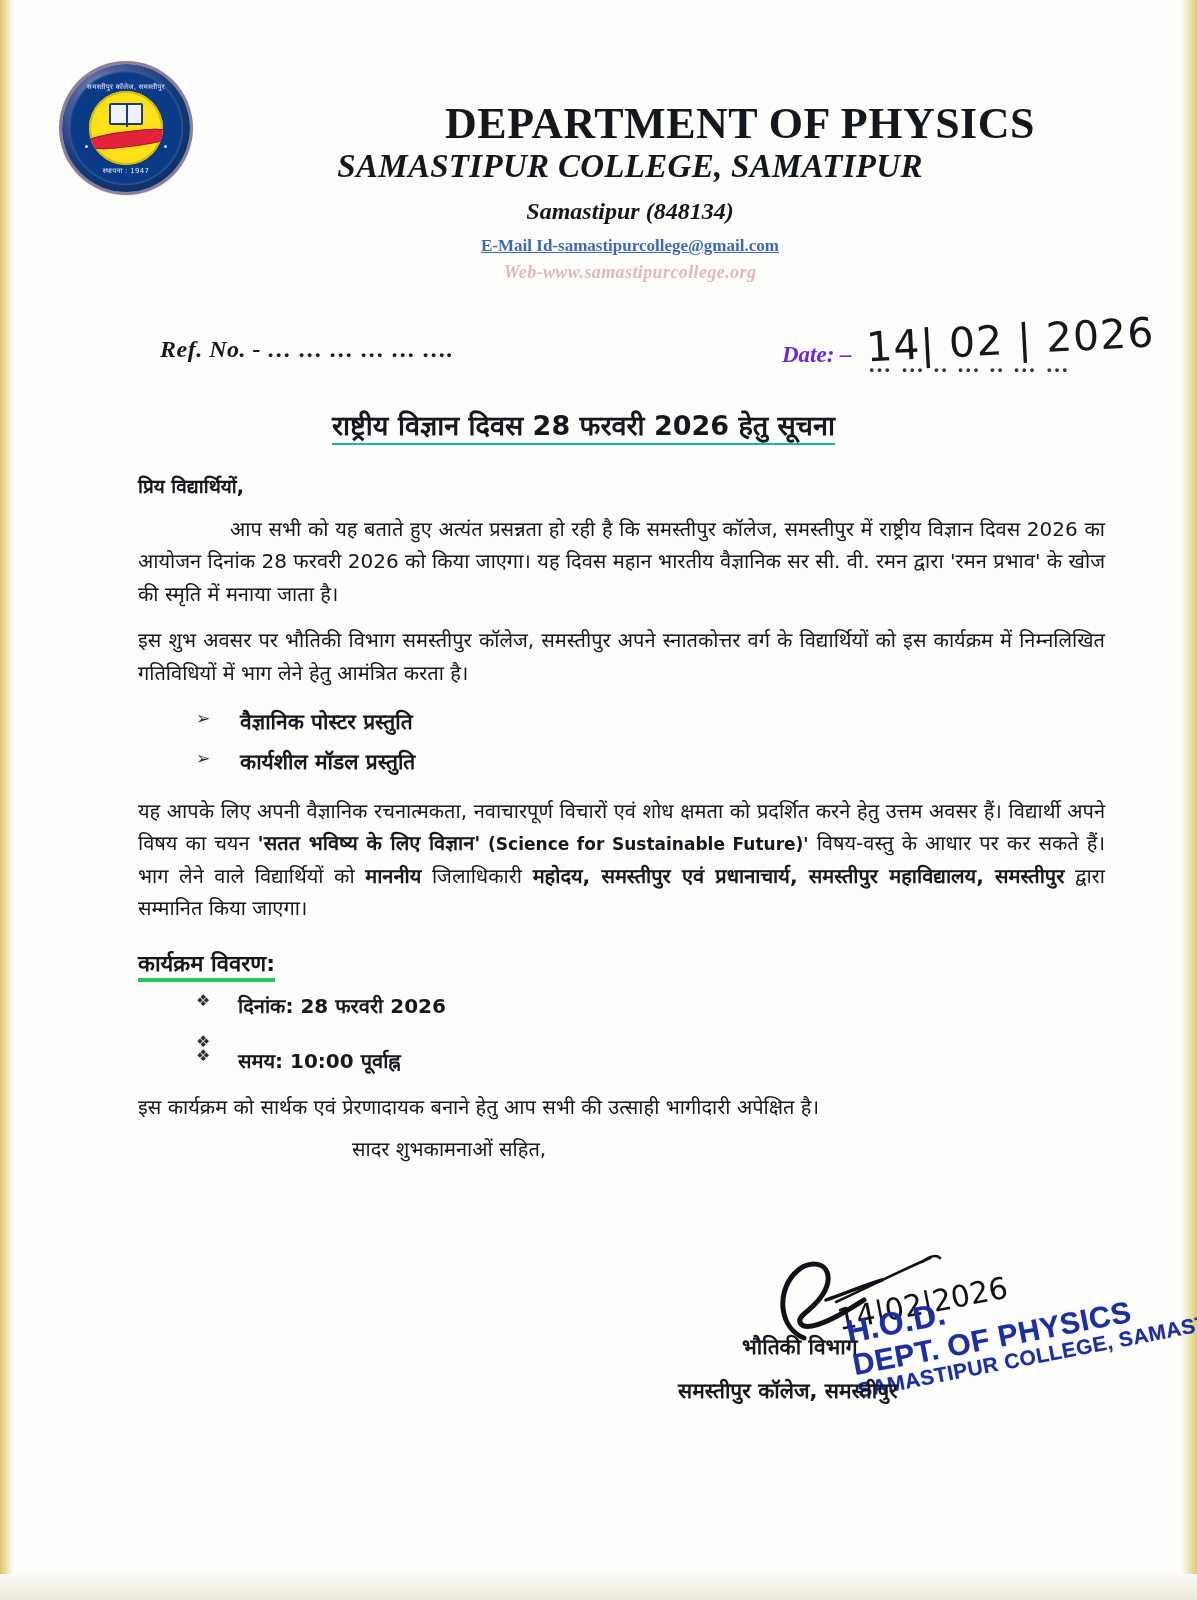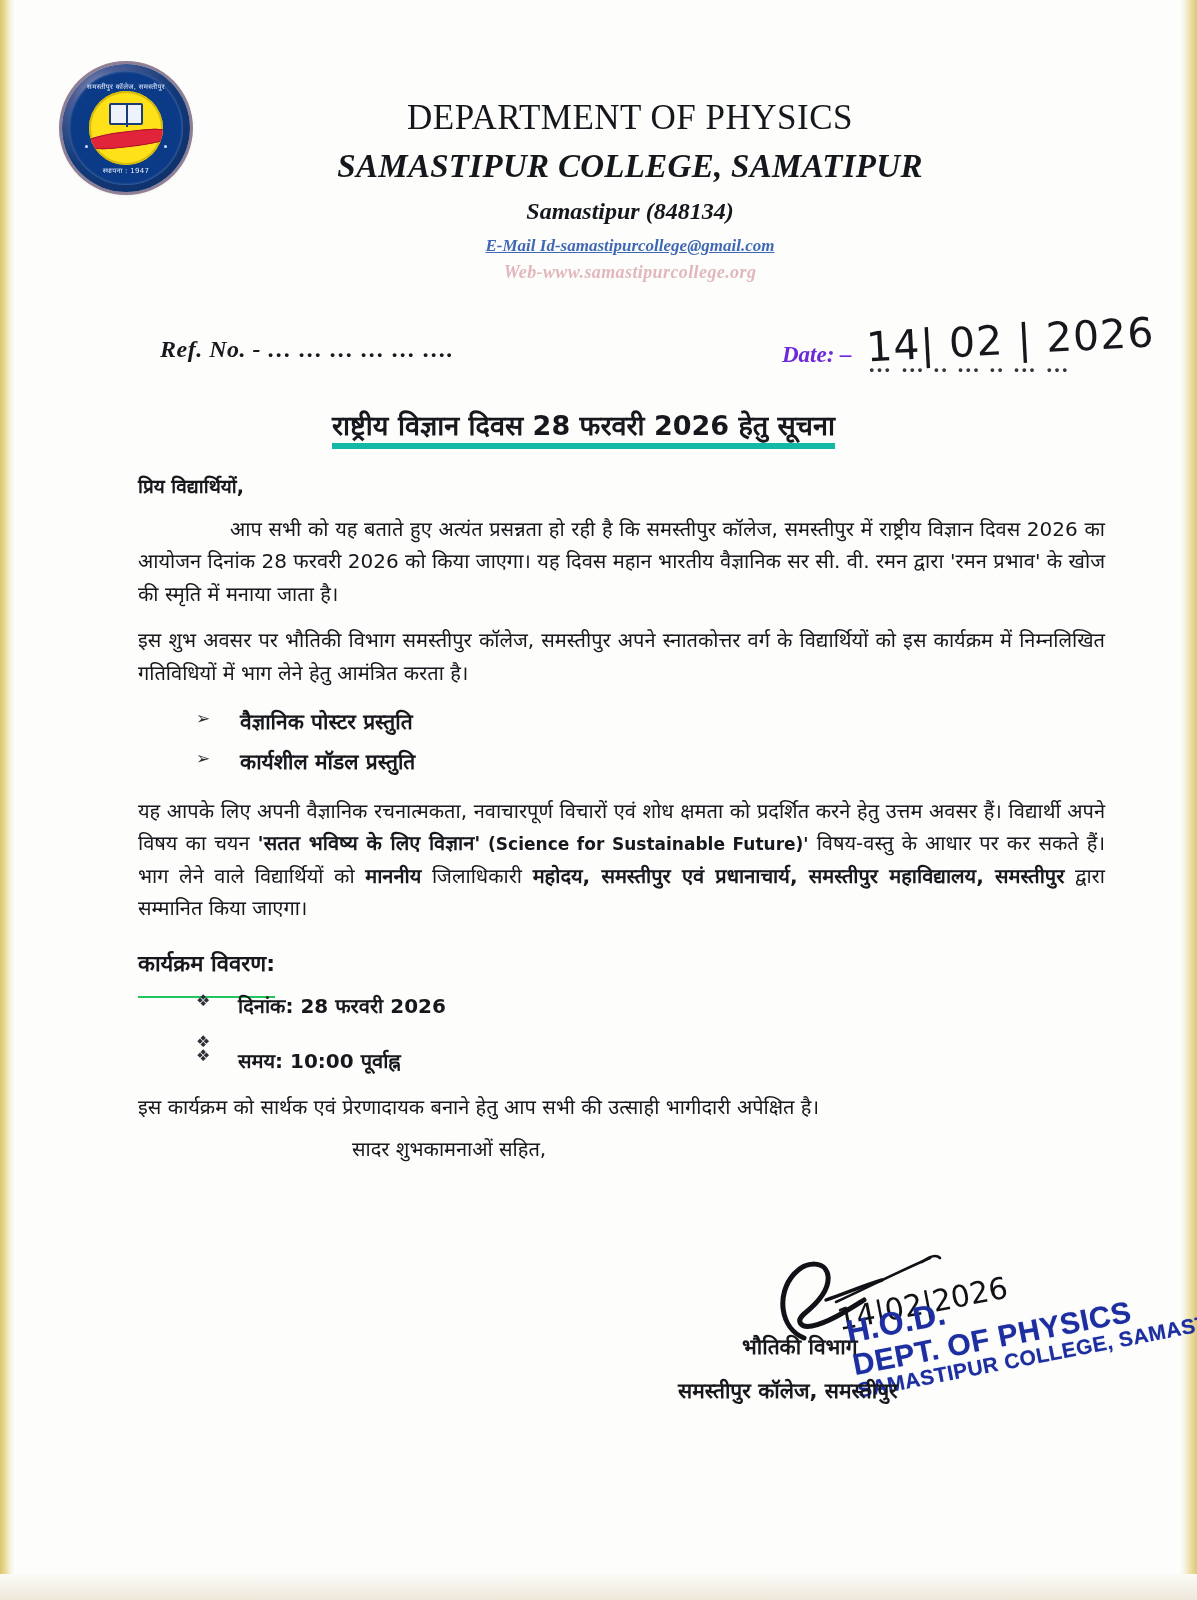--- a/index.html
+++ b/index.html
@@ -82,25 +82,25 @@
   .logo .txt-bot { bottom: 10px; }
   .logo .dot { position: absolute; width: 3px; height: 3px; border-radius: 50%; background: #cfe0ff; }
   .logo .dot.l { left: 16px; top: 74px; }
   .logo .dot.r { right: 16px; top: 74px; }
 
   .h-title {
     position: absolute; left: 225px; width: 810px; text-align: center;
     font-family: "Liberation Serif", serif;
     color: #14171c;
   }
-  #h1 { top: 42px; font-size: 35px; font-weight: normal; letter-spacing: .5px; }
+  #h1 { top: 42px; font-size: 44px; font-weight: bold; letter-spacing: .5px; text-align: right; }
   #h2 { top: 92px; font-size: 33px; font-weight: bold; font-style: italic; letter-spacing: .3px; }
   #h3 { top: 142px; font-size: 24px; font-weight: bold; font-style: italic; }
   #h4 {
-    top: 180px; font-size: 17px; font-weight: bold; font-style: italic;
+    top: 180px; font-size: 17px; font-weight: bold; 
     color: #1f4fa8; text-decoration: underline;
     opacity: .85;
   }
   #h5 {
     top: 206px; font-size: 18px; font-style: italic; font-weight: bold;
     color: #d8a0a8; opacity: .75; letter-spacing: .4px;
   }
 
   
   #refline { position: absolute; left: 0; top: 330px; width: 1167px; height: 60px; margin-left: 20px; }
@@ -135,21 +135,21 @@
     font-family: "DejaVu Sans", sans-serif;
     color: #16181d;
   }
   .doc-title {
     text-align: center;
     font-size: 27px; font-weight: bold;
     padding: 6px 0 2px 0;
     display: block;
   }
   .doc-title span {
-    border-bottom: 6px solid #14b8a6;
+    border-bottom: 2px solid #14b8a6;
     padding-bottom: 2px;
   }
   .salutation {
     margin: 28px 0 0 138px;
     font-size: 19px; font-weight: bold;
   }
   .para {
     margin: 14px 62px 0 138px;
     font-size: 20px;
     line-height: 1.62;
@@ -174,21 +174,21 @@
     position: absolute; left: 0; top: 7px;
     font-size: 17px; color: #2b2e34;
     font-family: "DejaVu Sans", sans-serif;
   }
 
   .section-head {
     margin: 22px 0 6px 138px;
     font-size: 22px; font-weight: bold;
     display: block;
   }
-  .section-head span { border-bottom: 2px solid #22c55e; padding-bottom: 20px; }
+  .section-head span { border-bottom: 4px solid #22c55e; padding-bottom: 2px; }
 
   ul.detail-list {
     list-style: none;
     margin: 8px 0 6px 196px;
   }
   ul.detail-list li {
     font-size: 20px; font-weight: bold;
     padding: 7px 0;
     position: relative; padding-left: 42px;
   }

